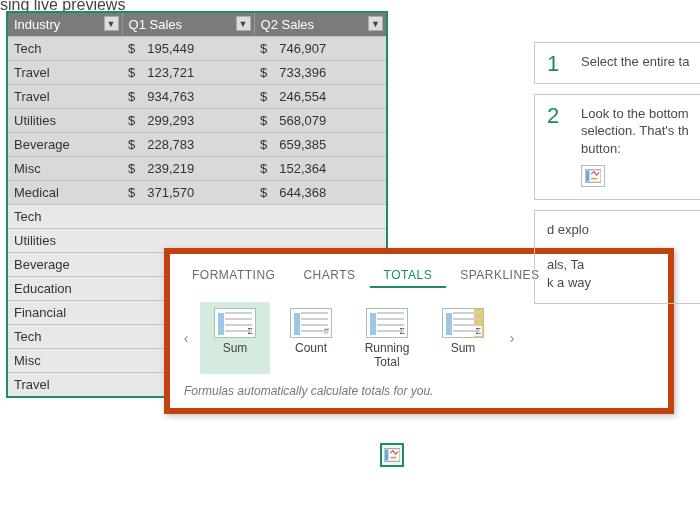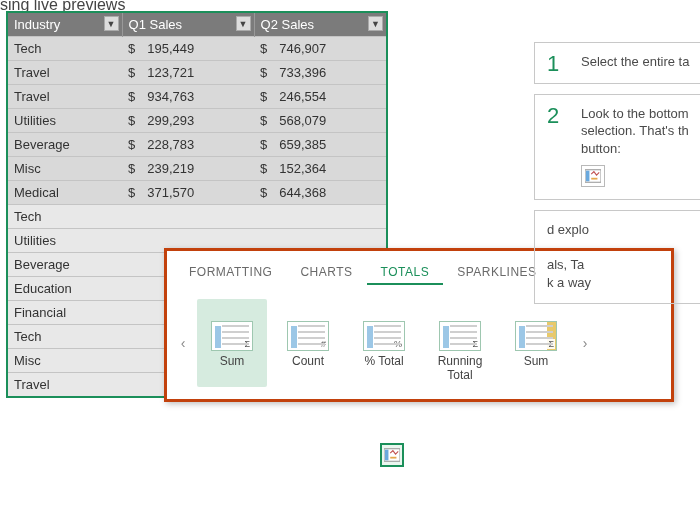--- a/index.html
+++ b/index.html
@@ -66,21 +66,21 @@
     display: flex; align-items: center; justify-content: center;
     cursor: pointer;
   }
   .qa-icon-svg { width: 16px; height: 14px; }
 
   .callout {
     position: absolute;
     top: 248px; left: 164px;
     width: 510px;
     background: #fff;
-    border: 3px solid #c2410c;
+    border: 6px solid #c2410c;
     box-shadow: 2px 2px 6px rgba(0,0,0,0.25);
     padding: 10px 8px 8px 8px;
   }
   .tabs { display: flex; gap: 0; border-bottom: none; margin-bottom: 6px; }
   .tab {
     padding: 4px 14px;
     font-size: 12px;
     color: #6a6a6a;
     letter-spacing: 0.5px;
     cursor: pointer;
@@ -95,21 +95,21 @@
     padding: 8px 0 4px 0;
     gap: 6px;
   }
   .arrow {
     width: 16px; height: 60px;
     display: flex; align-items: center; justify-content: center;
     color: #888; font-size: 14px; cursor: pointer;
   }
   .opt {
     width: 70px; text-align: center;
-    cursor: pointer; padding: 22px 0 4px 0;
+    cursor: pointer; padding: 6px 0 4px 0;
     border-radius: 2px;
   }
   .opt.active { background: #d6ebdf; }
   .opt .mini {
     width: 42px; height: 30px; margin: 0 auto 4px auto;
     border: 1px solid #9ec7b0; background: #fff;
     position: relative;
   }
   .opt .mini::before {
     content: ""; position: absolute; top: 4px; left: 3px;
@@ -307,40 +307,35 @@
           <div class="lbl">Sum</div>
         </div>
         <div class="opt">
           <div class="mini">
             <div class="fx">#</div>
           </div>
           <div class="lbl">Count</div>
         </div>
         <div class="opt">
           <div class="mini">
-            <div class="fx">%</div>
-          </div>
-          <div class="lbl">% Total</div>
-        </div>
-        <div class="opt">
-          <div class="mini">
             <div class="fx">Σ</div>
           </div>
           <div class="lbl">Running Total</div>
         </div>
         <div class="opt variant">
           <div class="mini">
             <div class="accent"></div>
             <div class="fx">Σ</div>
           </div>
           <div class="lbl">Sum</div>
         </div>
       </div>
     <div class="arrow">›</div>
   </div>
+  <div class="hint">Formulas automatically calculate totals for you.</div>
 </div>
 
 <div class="steps">
   <div class="step">
     <div class="num">1</div>
     <div class="txt">Select the entire ta</div>
   </div>
   <div class="step">
     <div class="num">2</div>
     <div class="txt">Look to the bottom selection. That's th button:</div>

